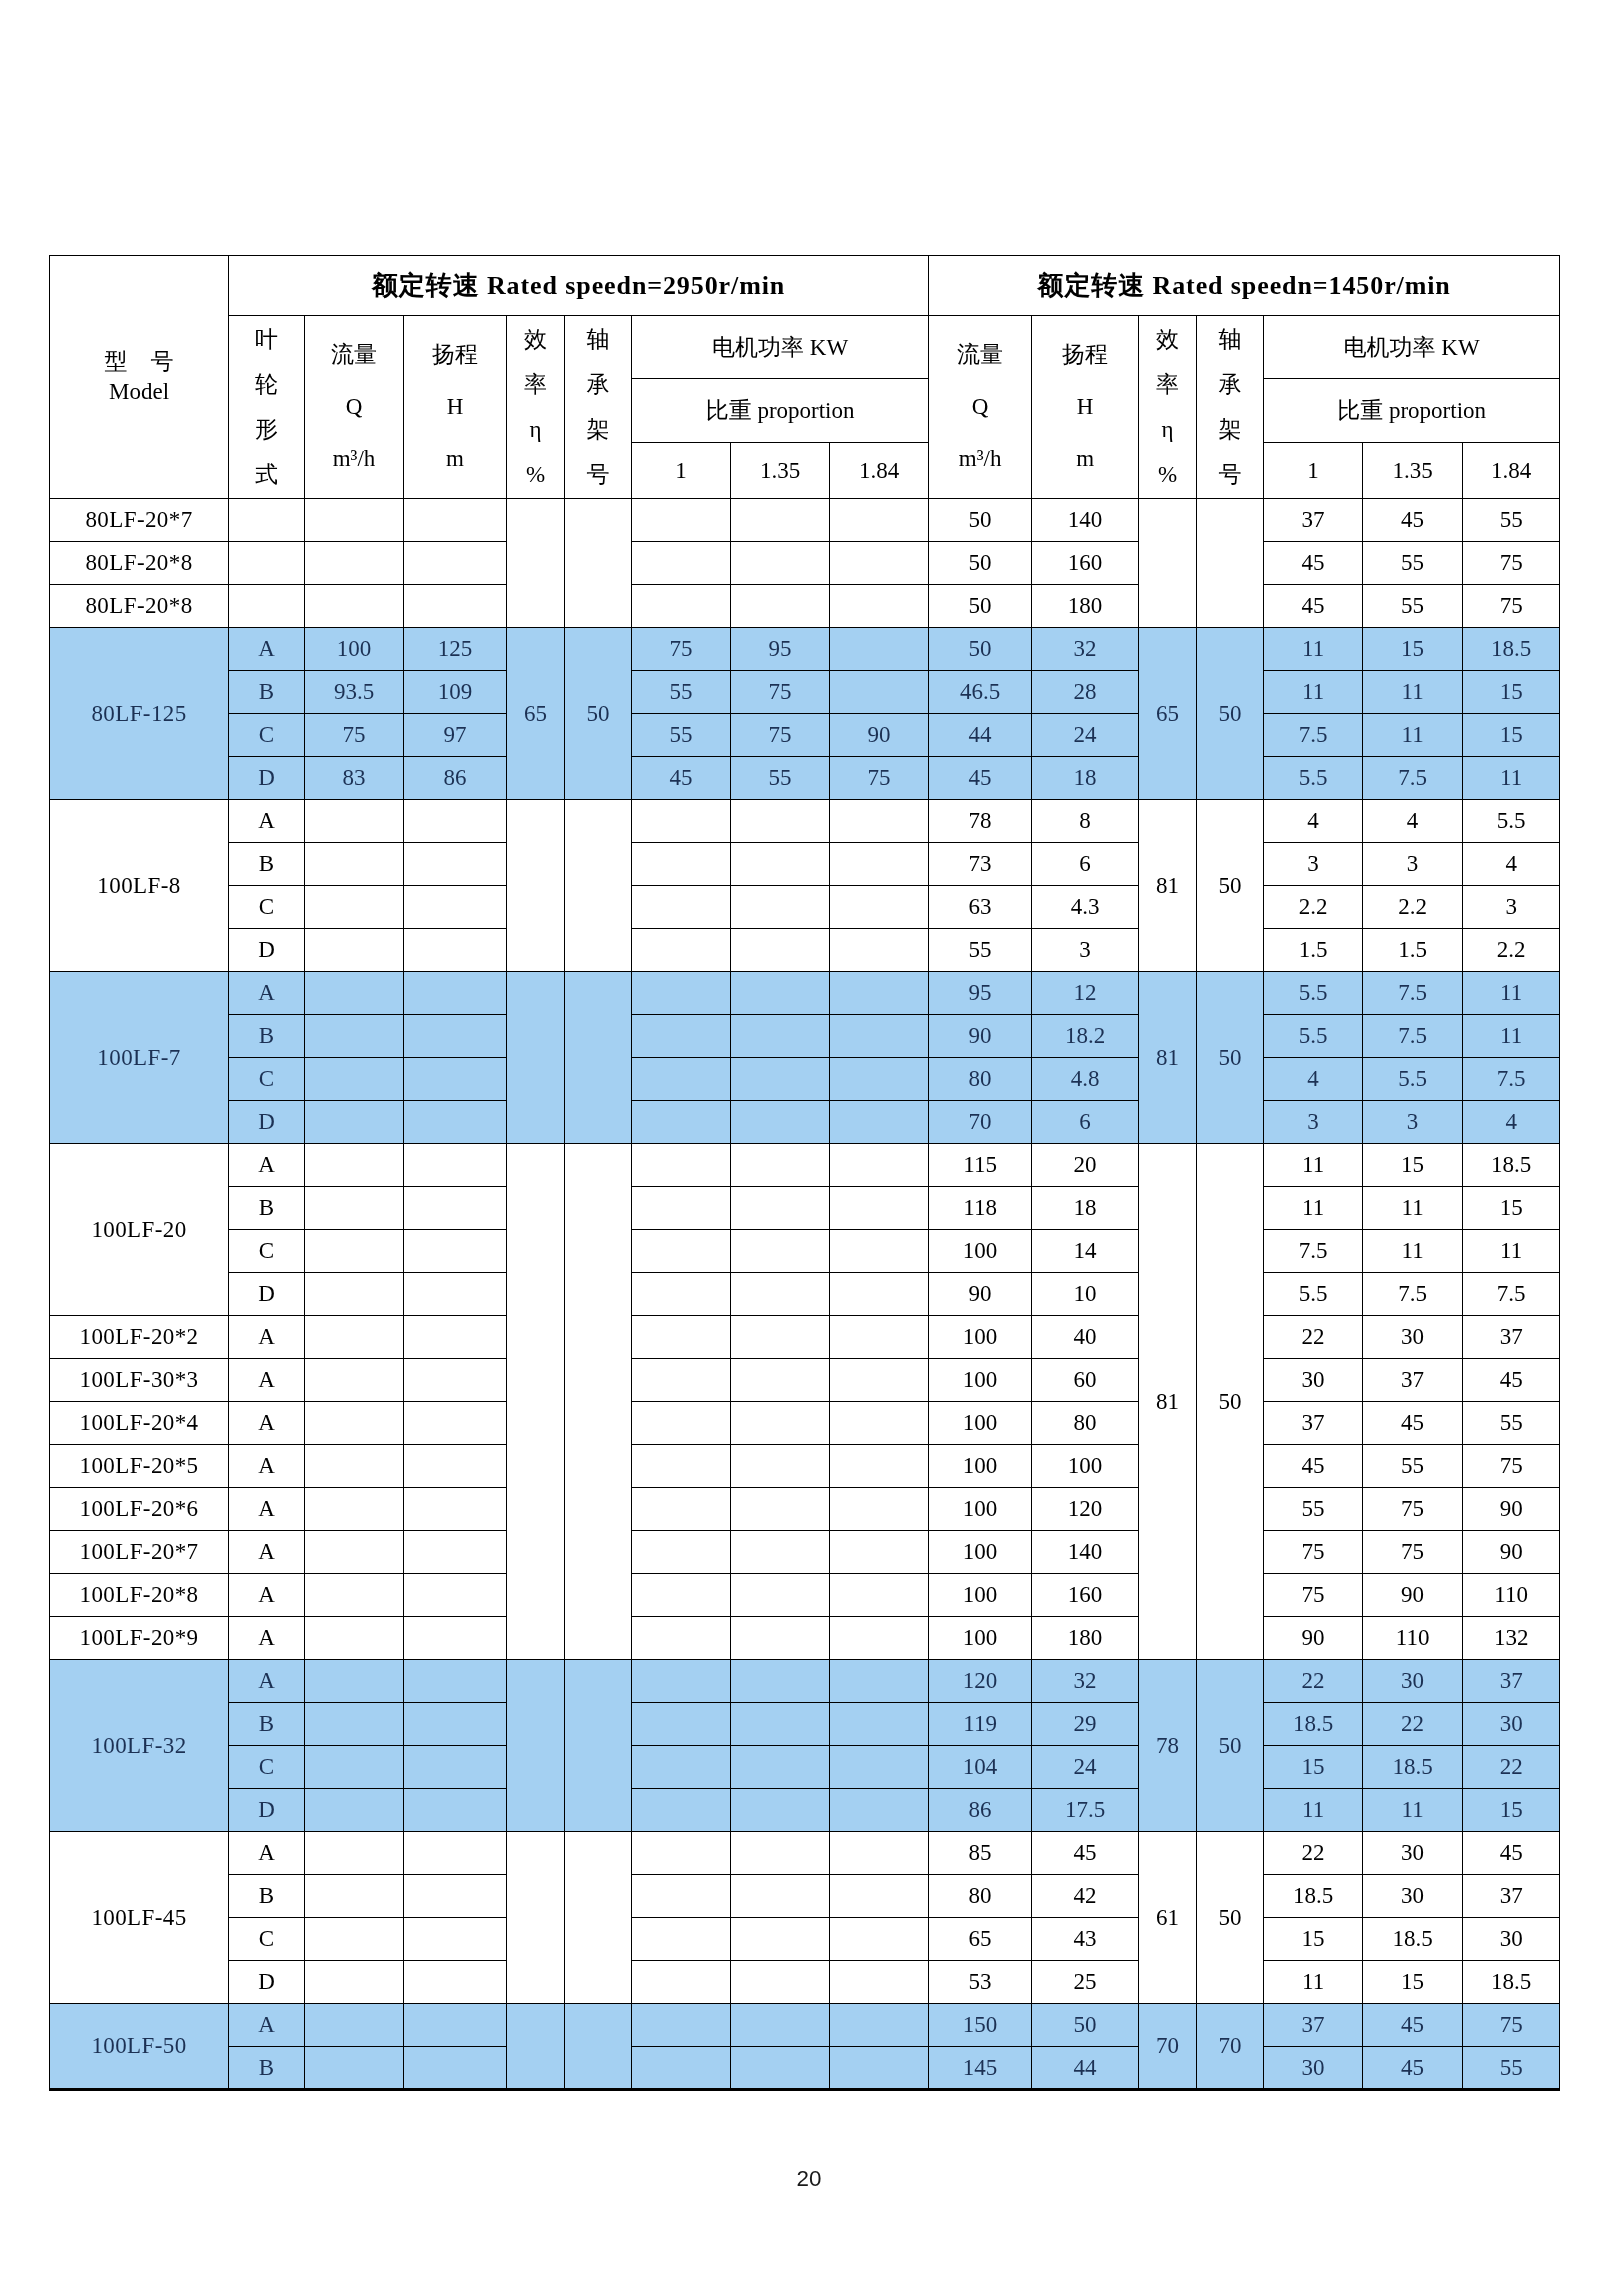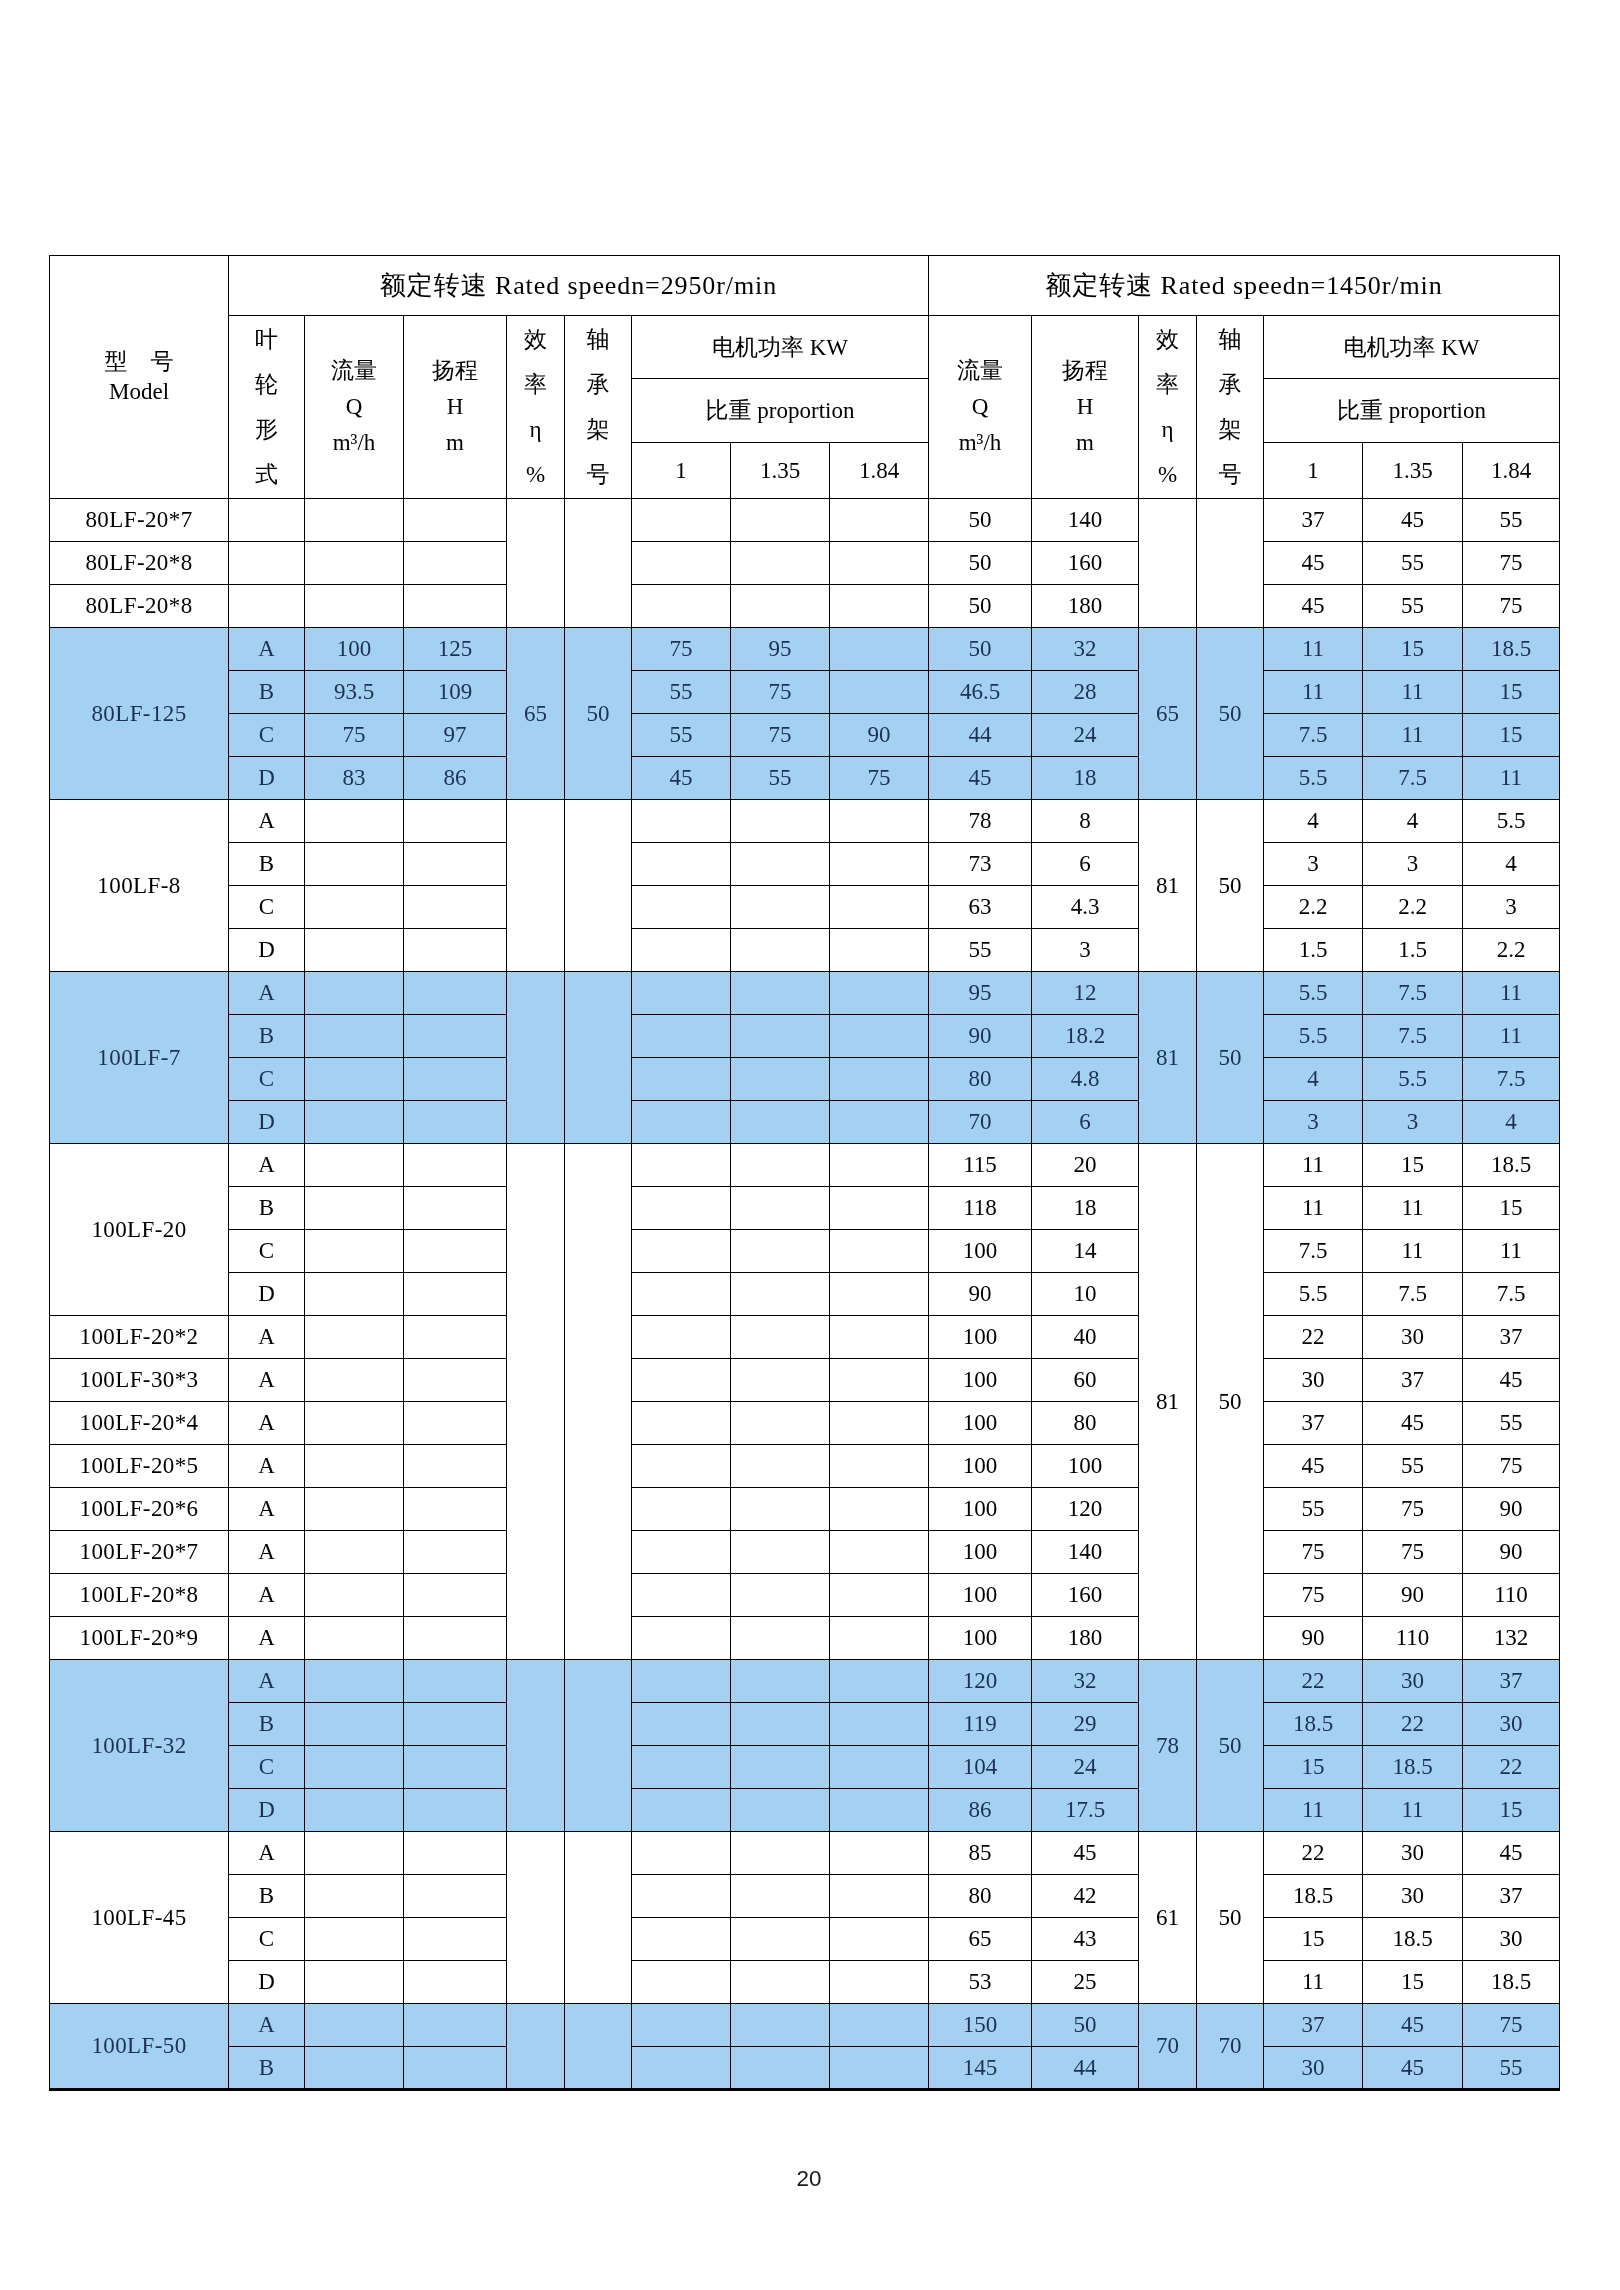--- a/index.html
+++ b/index.html
@@ -35,32 +35,32 @@
   col.c0{width:179px}  col.c1{width:76px}   col.c2{width:99px}  col.c3{width:103px}
   col.c4{width:58px}   col.c5{width:67px}   col.c6{width:99px}  col.c7{width:99px}
   col.c8{width:99px}  col.c9{width:103px}  col.c10{width:107px} col.c11{width:58px}
   col.c12{width:67px}  col.c13{width:99px} col.c14{width:100px} col.c15{width:97px}
 
   tr.h1{height:60px}
   tr.h2{height:63px}
   tr.h3{height:64px}
   tr.h4{height:56px}
   tr.h1 th.title{
-    font-weight:normal;
+    font-weight:bold;
     font-size:26px;
     letter-spacing:0.9px;
   }
   th.modelh{
     white-space:pre-line;
     font-size:25px;
     line-height:30px;
   }
   th.vcell{white-space:pre-line;}
   th.lh4{line-height:45px;}
-  th.lh3{line-height:36px;font-size:23px;margin-left:36px;}
+  th.lh3{line-height:52px;font-size:23px;margin-left:36px;}
   tbody tr{height:43px;}
   tbody td{font-size:23px;}
   td.model{font-size:23px;letter-spacing:0.4px;}
   tr.shaded td{
     background:#a4d0f2;
     color:#1c3154;
   }
   .pagenum{
     position:absolute;
     left:742px;

